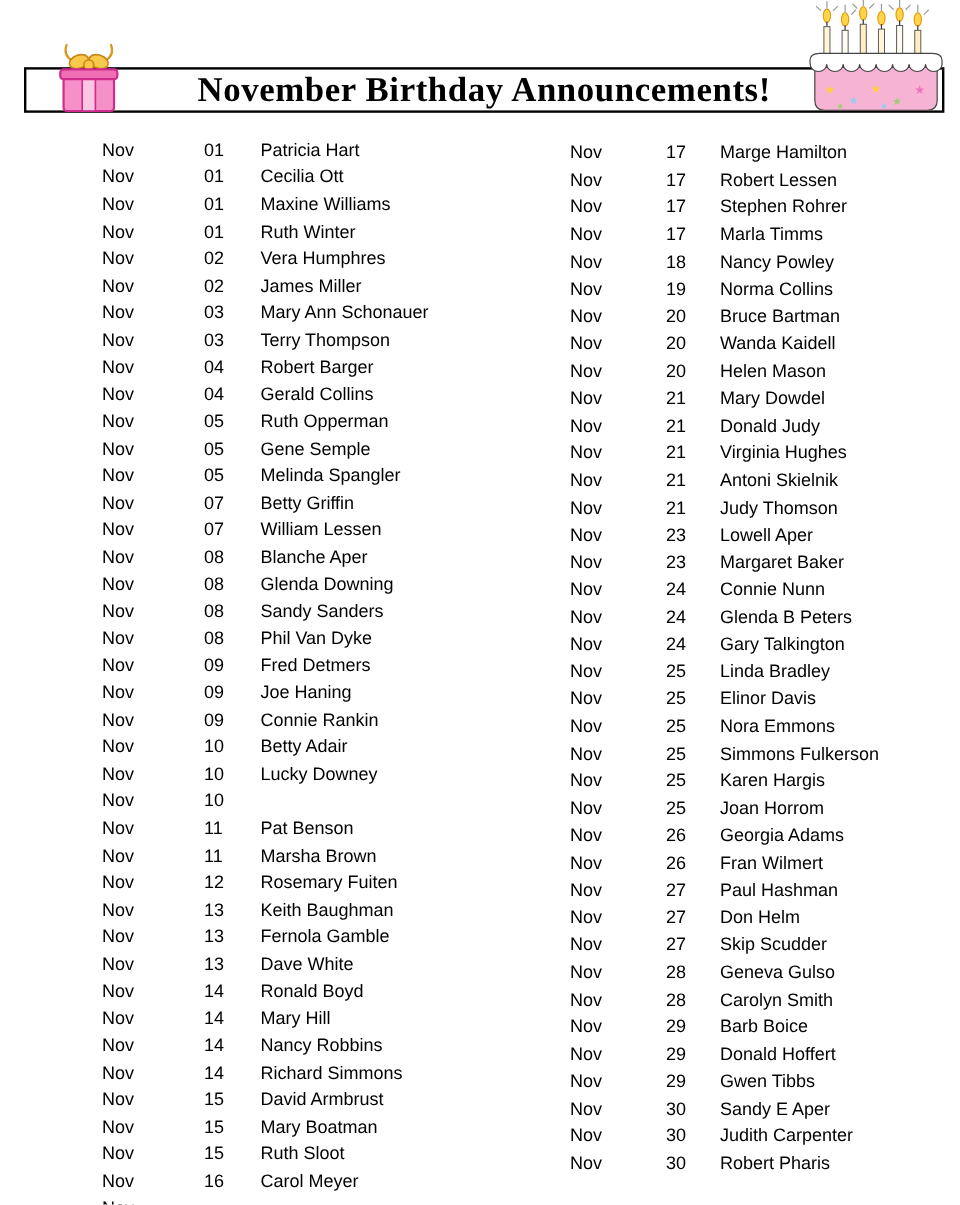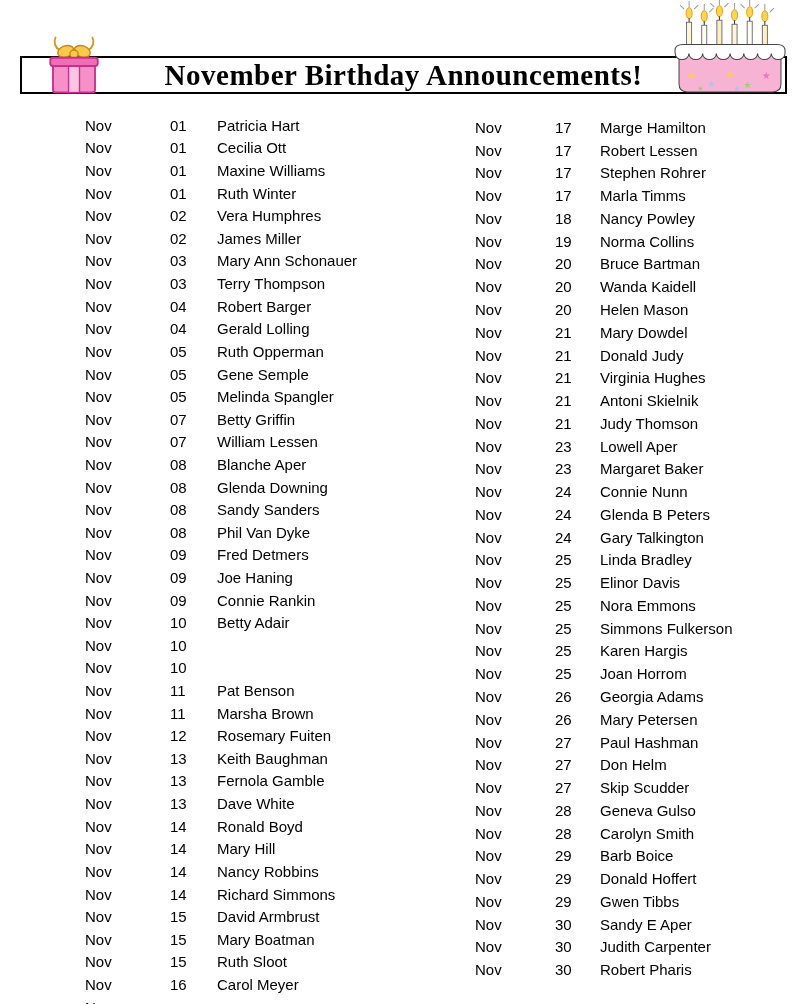--- a/index.html
+++ b/index.html
@@ -175,21 +175,21 @@
         <span class="cell name">Terry Thompson</span>
       </div>
       <div class="row">
         <span class="cell month">Nov</span>
         <span class="cell day">04</span>
         <span class="cell name">Robert Barger</span>
       </div>
       <div class="row">
         <span class="cell month">Nov</span>
         <span class="cell day">04</span>
-        <span class="cell name">Gerald Lolling</span>
+        <span class="cell name">Gerald Collins</span>
       </div>
       <div class="row">
         <span class="cell month">Nov</span>
         <span class="cell day">05</span>
         <span class="cell name">Ruth Opperman</span>
       </div>
       <div class="row">
         <span class="cell month">Nov</span>
         <span class="cell day">05</span>
         <span class="cell name">Gene Semple</span>
@@ -245,20 +245,21 @@
         <span class="cell name">Connie Rankin</span>
       </div>
       <div class="row">
         <span class="cell month">Nov</span>
         <span class="cell day">10</span>
         <span class="cell name">Betty Adair</span>
       </div>
       <div class="row">
         <span class="cell month">Nov</span>
         <span class="cell day">10</span>
+        <span class="cell name">Lucky Downey</span>
       </div>
       <div class="row">
         <span class="cell month">Nov</span>
         <span class="cell day">10</span>
       </div>
       <div class="row">
         <span class="cell month">Nov</span>
         <span class="cell day">11</span>
         <span class="cell name">Pat Benson</span>
       </div>
@@ -461,21 +462,21 @@
         <span class="cell name">Joan Horrom</span>
       </div>
       <div class="row">
         <span class="cell month">Nov</span>
         <span class="cell day">26</span>
         <span class="cell name">Georgia Adams</span>
       </div>
       <div class="row">
         <span class="cell month">Nov</span>
         <span class="cell day">26</span>
-        <span class="cell name">Mary Petersen</span>
+        <span class="cell name">Fran Wilmert</span>
       </div>
       <div class="row">
         <span class="cell month">Nov</span>
         <span class="cell day">27</span>
         <span class="cell name">Paul Hashman</span>
       </div>
       <div class="row">
         <span class="cell month">Nov</span>
         <span class="cell day">27</span>
         <span class="cell name">Don Helm</span>

